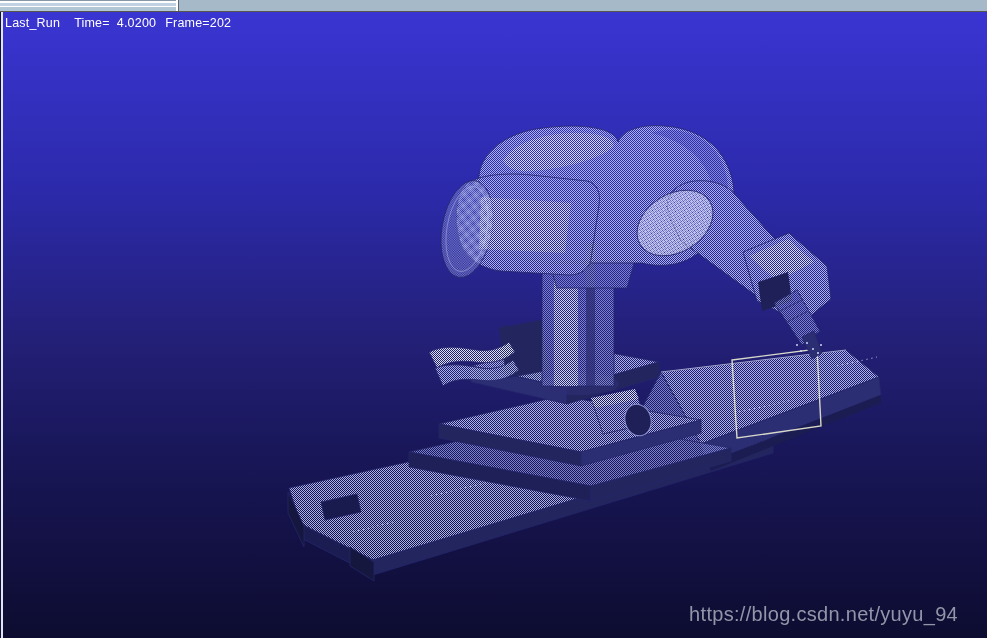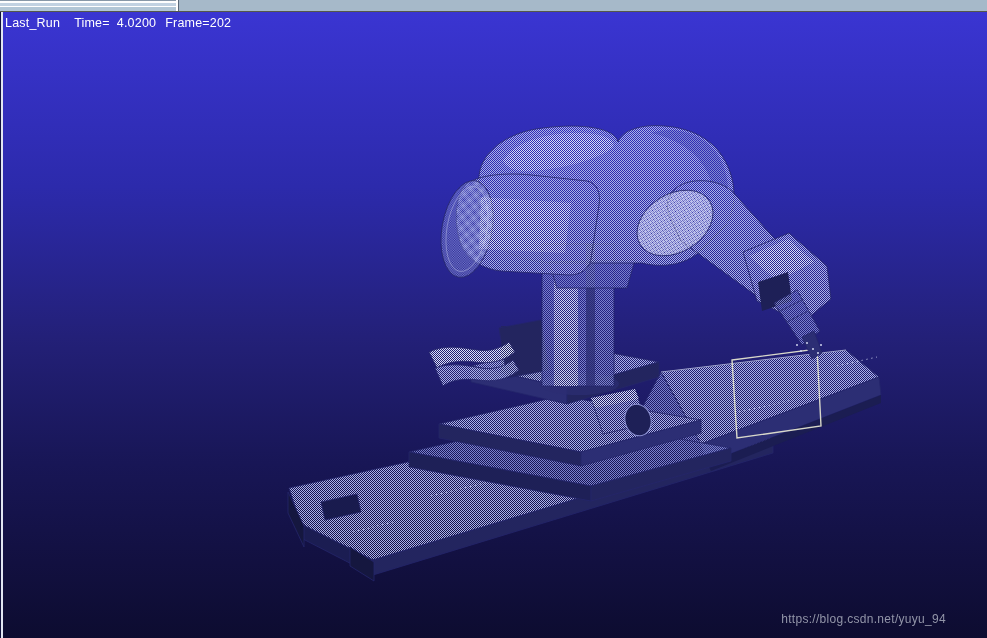--- a/index.html
+++ b/index.html
@@ -20,21 +20,21 @@
     border-left:1px solid #10103a;box-shadow:inset 2px 0 0 #e2e6f2;}
   .render-svg{position:absolute;left:0;top:-12px;width:987px;height:638px;display:block;}
 
   .status-line{position:absolute;left:4px;top:4px;color:#ffffff;font-size:12.5px;
     letter-spacing:.2px;white-space:pre;z-index:5;text-align:center;}
   .status-line span{display:inline-block;}
   .st-time-label{margin-left:14px;}
   .st-time-value{margin-left:7px;}
   .st-frame-label{margin-left:9px;}
 
-  .watermark{position:absolute;right:42px;bottom:12px;color:#9295a8;font-size:12px;
+  .watermark{position:absolute;right:30px;bottom:12px;color:#9295a8;font-size:20px;
     letter-spacing:.3px;z-index:5;}
 </style>
 </head>
 <body>
 
 <div id="screen">
 
   <div class="topbar">
     <div class="win-fragment"></div>
   </div>

